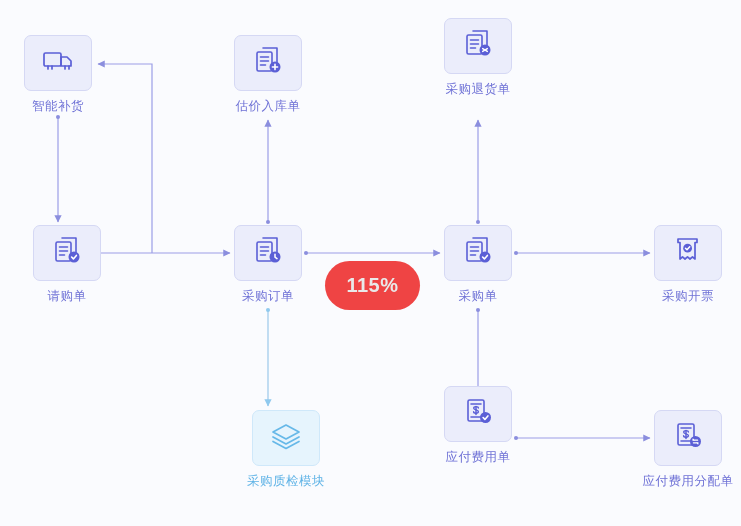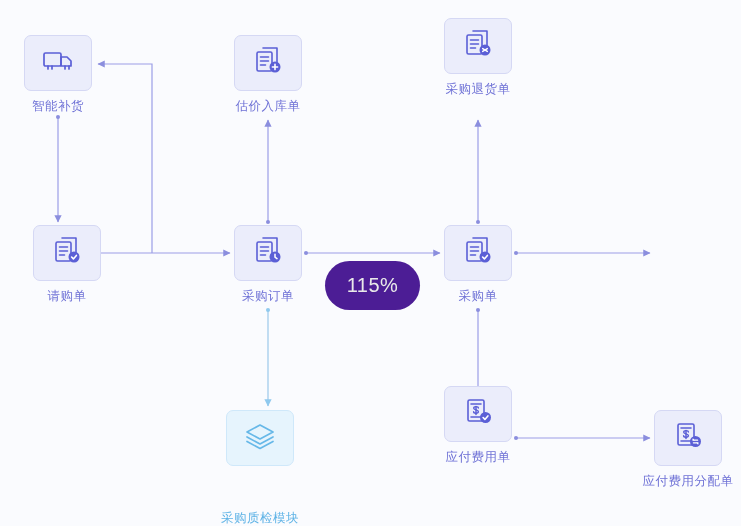--- a/index.html
+++ b/index.html
@@ -31,25 +31,26 @@
     line-height:1;
   }
   .node.cyan .box{background:#e6f4fd;border-color:#cfe8fa;}
   .node.cyan .lbl{color:#5fb3e6;}
 
   .zoom-pill{
     position:absolute;
     left:325px;top:261px;
     width:95px;height:49px;
     border-radius:26px;
-    background:#4c1d95;
+    background:#ef4444;
     display:flex;align-items:center;justify-content:center;
     color:#e9e9e9;
     font-size:20px;
     letter-spacing:.5px;
+    font-weight:bold;
   }
 </style>
 </head>
 <body>
 
 <div id="canvas">
 
   <svg class="edges" viewBox="0 0 741 526">
     <defs>
       <marker id="ah" markerWidth="7" markerHeight="7" refX="5.6" refY="3" orient="auto">
@@ -168,22 +169,34 @@
           <rect x="5" y="7" width="15" height="19" rx="1.5"></rect>
           <path d="M8.5 12 H16.5 M8.5 16 H16.5 M8.5 20 H13.5"></path>
           <circle cx="23" cy="22" r="5.5" fill="#5b5fd6" stroke="none"></circle>
           <path d="M20.6 22 L22.4 23.9 L25.4 20.4" stroke="#ffffff" stroke-width="1.6"></path>
         </svg>
       </span>
     </div>
     <div class="lbl">采购单</div>
   </div>
 
-
-  <div class="node cyan" style="left:216px;top:410px;gap:37px;">
+  <div class="node" style="left:644px;top:225px;">
+    <div class="box">
+      <span>
+        <svg width="30" height="30" viewBox="0 0 30 30" fill="none" stroke="#5b5fd6" stroke-width="1.7" stroke-linecap="round" stroke-linejoin="round">
+          <path d="M6 3 H24 V6.5 H22 V23 L19.5 20.8 L17 23 L14.5 20.8 L12 23 L9.5 20.8 L7 23 V6.5 H5 V3 Z"></path>
+          <circle cx="14.6" cy="12.2" r="4.4" fill="#5b5fd6" stroke="none"></circle>
+          <path d="M12.5 12.3 L14 13.8 L16.7 10.8" stroke="#ffffff" stroke-width="1.5"></path>
+        </svg>
+      </span>
+    </div>
+    <div class="lbl">采购开票</div>
+  </div>
+
+  <div class="node cyan" style="left:242px;top:410px;">
     <div class="box">
       <span>
         <svg width="32" height="28" viewBox="0 0 32 28" fill="none" stroke="#66b8e8" stroke-width="1.7" stroke-linecap="round" stroke-linejoin="round">
           <path d="M16 3 L29 10 L16 17 L3 10 Z"></path>
           <path d="M3 15 L16 22 L29 15"></path>
           <path d="M3 19.5 L16 26.5 L29 19.5"></path>
         </svg>
       </span>
     </div>
     <div class="lbl">采购质检模块</div>

